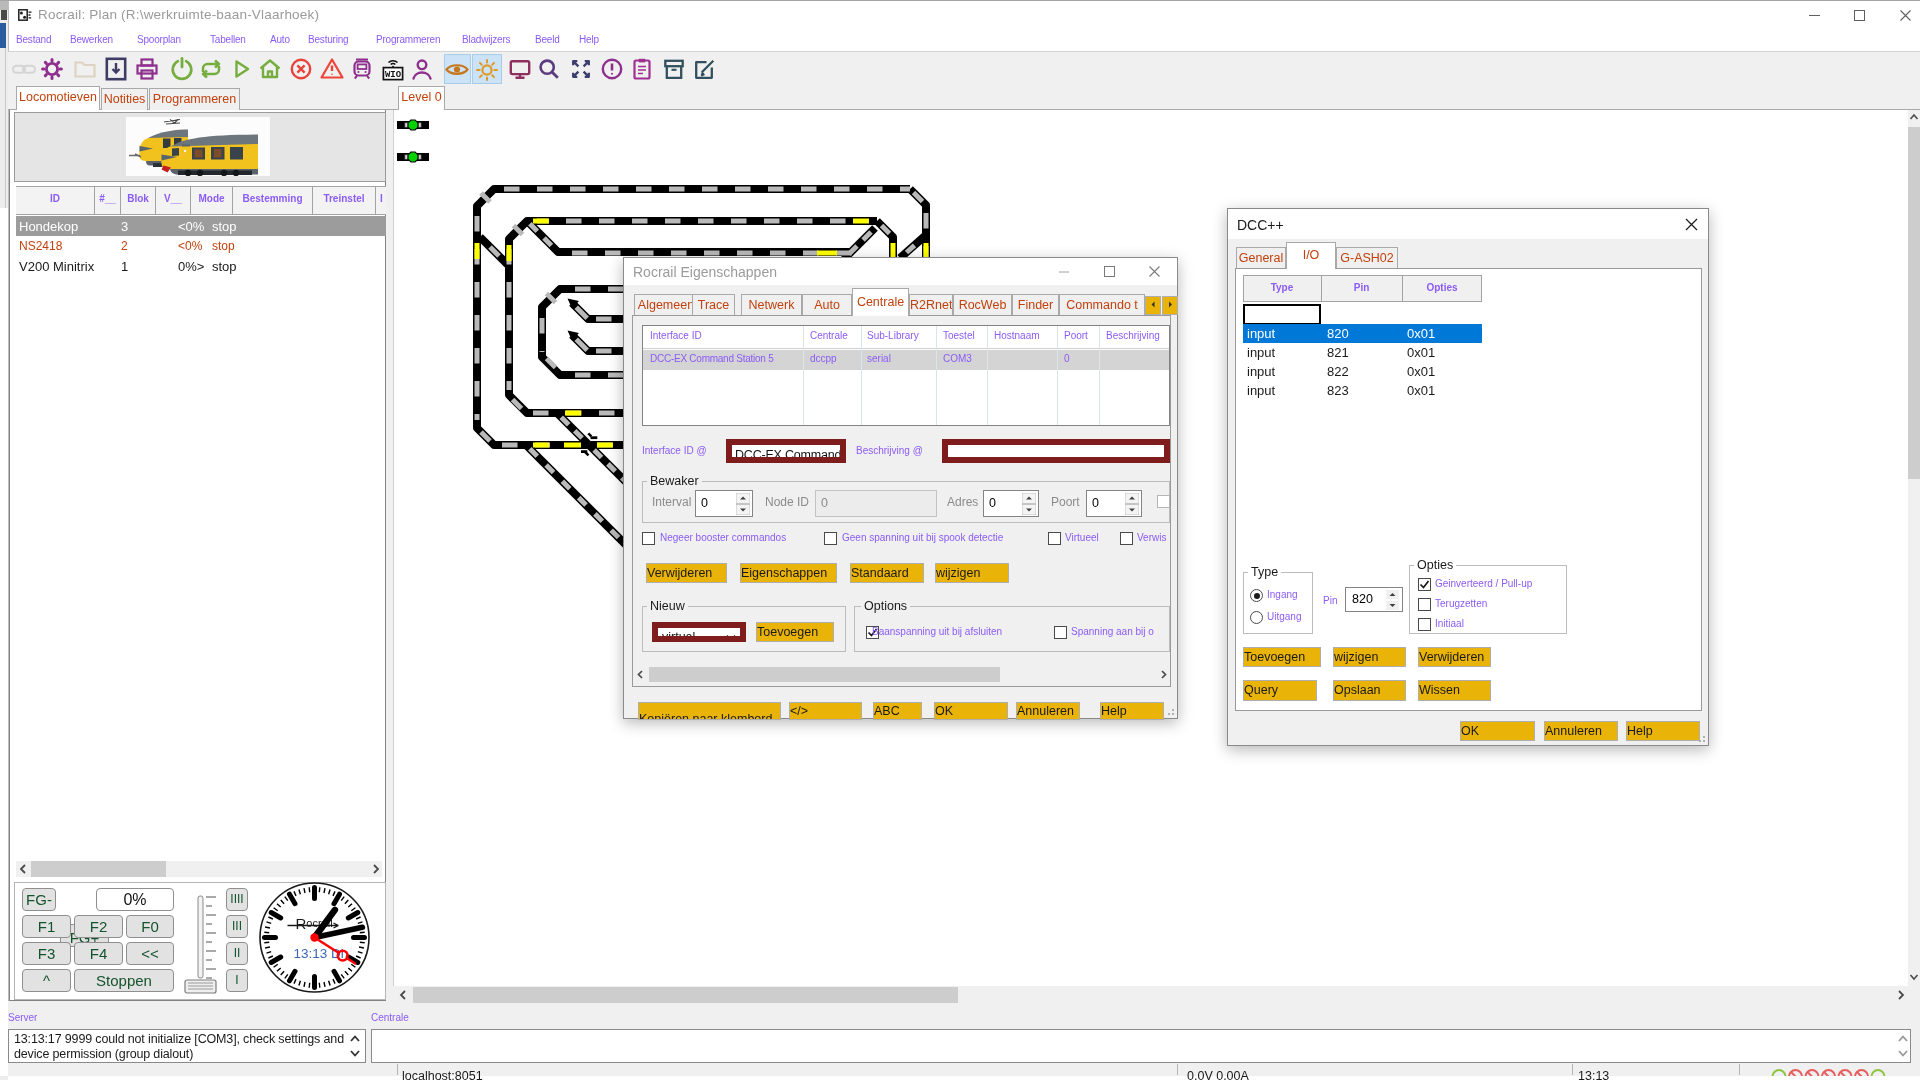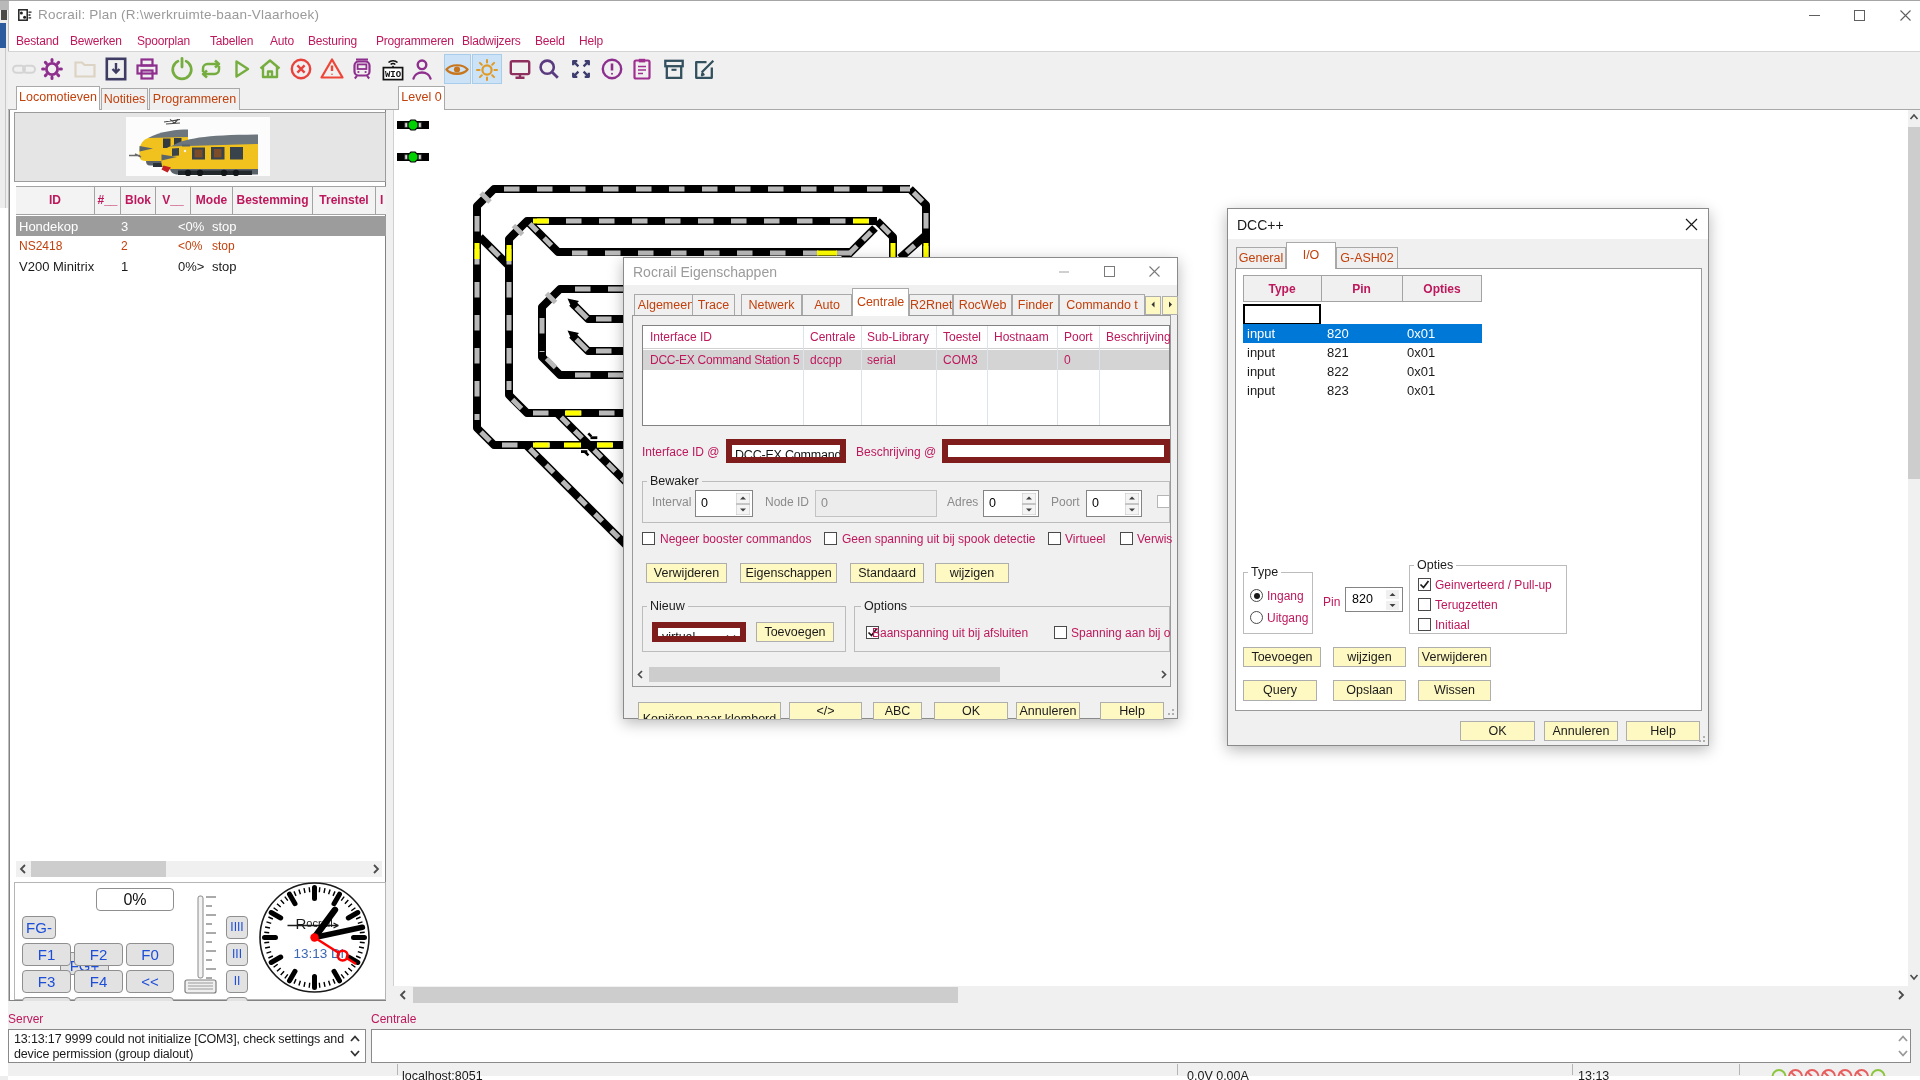--- a/index.html
+++ b/index.html
@@ -1,22 +1,22 @@
 <!DOCTYPE html>
 <html><head>
 <meta charset="utf-8">
 <style>
 *{margin:0;padding:0;box-sizing:border-box;}
 html,body{width:1920px;height:1080px;overflow:hidden;}
 body{font-family:"Liberation Sans",sans-serif;background:#fff;position:relative;font-size:12.5px;}
 .abs{position:absolute;}
-.lbl{position:absolute;font-size:12px;color:#be185d;white-space:nowrap;}
+.lbl{position:absolute;font-size:10px;color:#8b5cf6;white-space:nowrap;}
 .glbl{position:absolute;font-size:12px;color:#8b8b8b;white-space:nowrap;}
-.btn{position:absolute;background:#fef9c3;border:1px solid #aeaeae;font-size:12.5px;color:#1a1a1a;text-align:center;white-space:nowrap;overflow:hidden;}
-.tbtn{position:absolute;background:#e2e2e2;border:1px solid #8f8f8f;border-radius:4px;font-size:15px;color:#1d4ed8;text-align:center;margin-top:28px;}
+.btn{position:absolute;background:#eab308;border:1px solid #aeaeae;font-size:12.5px;color:#1a1a1a;text-align:left;white-space:nowrap;overflow:hidden;}
+.tbtn{position:absolute;background:#e2e2e2;border:1px solid #8f8f8f;border-radius:4px;font-size:15px;color:#14532d;text-align:center;}
 .txt{position:absolute;background:#fff;border:6px solid #7f1d1d;font-size:12.5px;color:#111;white-space:nowrap;overflow:hidden;}
 .grp{position:absolute;border:1px solid #bcbcbc;}
 .grplbl{position:absolute;font-size:12.5px;color:#1a1a1a;padding:0 3px;white-space:nowrap;}
 .cb{position:absolute;width:13px;height:13px;background:#fff;border:1px solid #4a4a4a;}
 .spin{position:absolute;background:#fff;border:1px solid #848484;}
 .tab{position:absolute;height:22px;background:#f0f0f0;border:1px solid #a9a9a9;border-bottom:none;font-size:12.5px;white-space:nowrap;overflow:hidden;color:#c2410c;text-align:center;padding-top:3px;z-index:2;}
 .tab.active{background:#fff;z-index:3;}
 .sbthumb{position:absolute;background:#cdcdcd;}
 .dialog{position:absolute;background:#f0f0f0;border:1px solid #8a8a8a;box-shadow:0 4px 14px rgba(0,0,0,0.28);z-index:10;}
 .vsep{position:absolute;top:1064px;width:1px;height:11px;background:#b5b5b5;}

